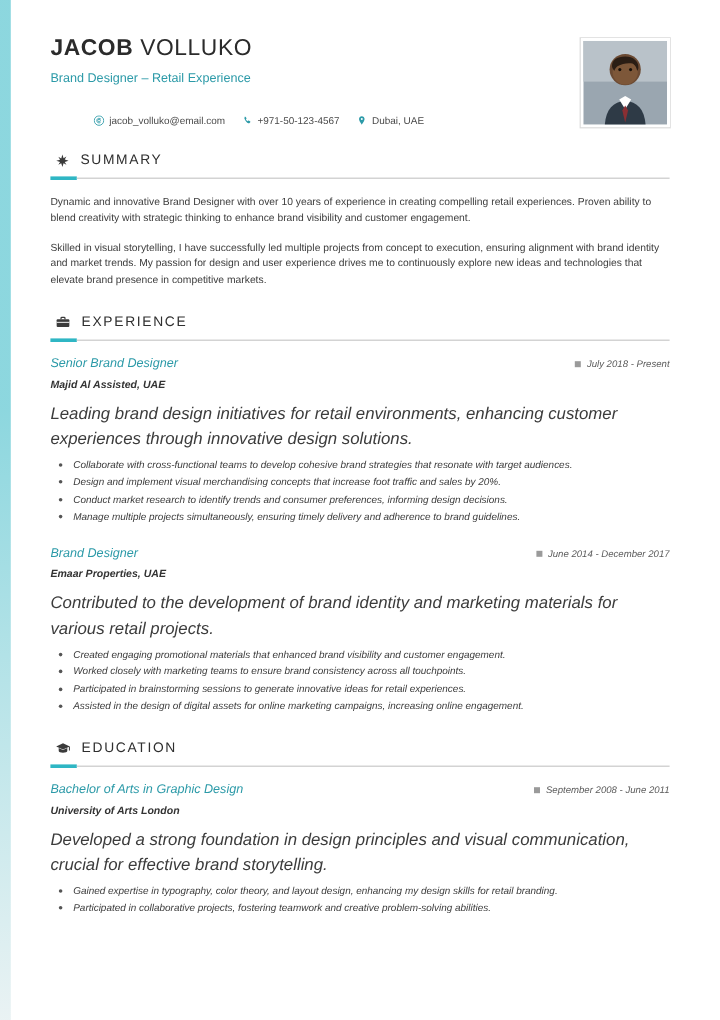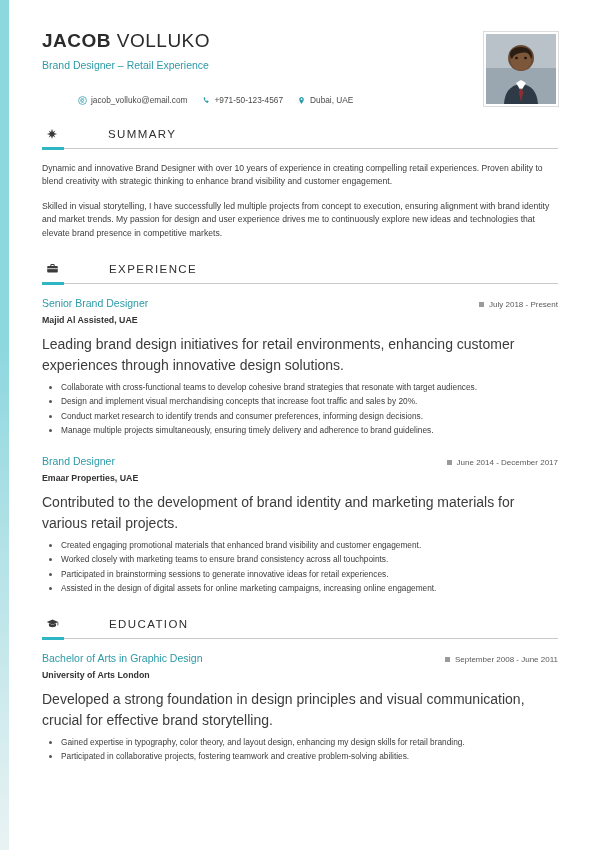--- a/index.html
+++ b/index.html
@@ -77,35 +77,34 @@
     align-items: center;
     gap: 9px;
     padding-left: 4px;
   }
   .sec-icon { color: #3b3b3b; display: inline-flex; }
   .sec-title {
     font-size: 11.5px;
     letter-spacing: 1.4px;
     color: #2f2f2f;
     text-transform: uppercase;
-    margin-left: 41px;
   }
   .rule-wrap { margin-top: 7px; display: flex; align-items: center; }
   .rule-strong { height: 2.5px; width: 22px; background: #2fb6c4; }
   .rule-light { height: 1px; flex: 1; background: #c9c9c9; }
   .sec-body { margin-top: 12px; }
   p.para {
     font-size: 8.6px;
     line-height: 1.58;
     color: #3c3c3c;
     margin-bottom: 11px;
   }
   p.para:last-child { margin-bottom: 0; }
   
-  .entry { margin-top: 17px; }
+  .entry { margin-top: 17px; font-style: italic; }
   .entry:first-child { margin-top: 2px; }
   .entry-top {
     display: flex;
     align-items: baseline;
     justify-content: space-between;
   }
   .entry-title {
     font-size: 10.5px;
     color: #2c9aa8;
   }

